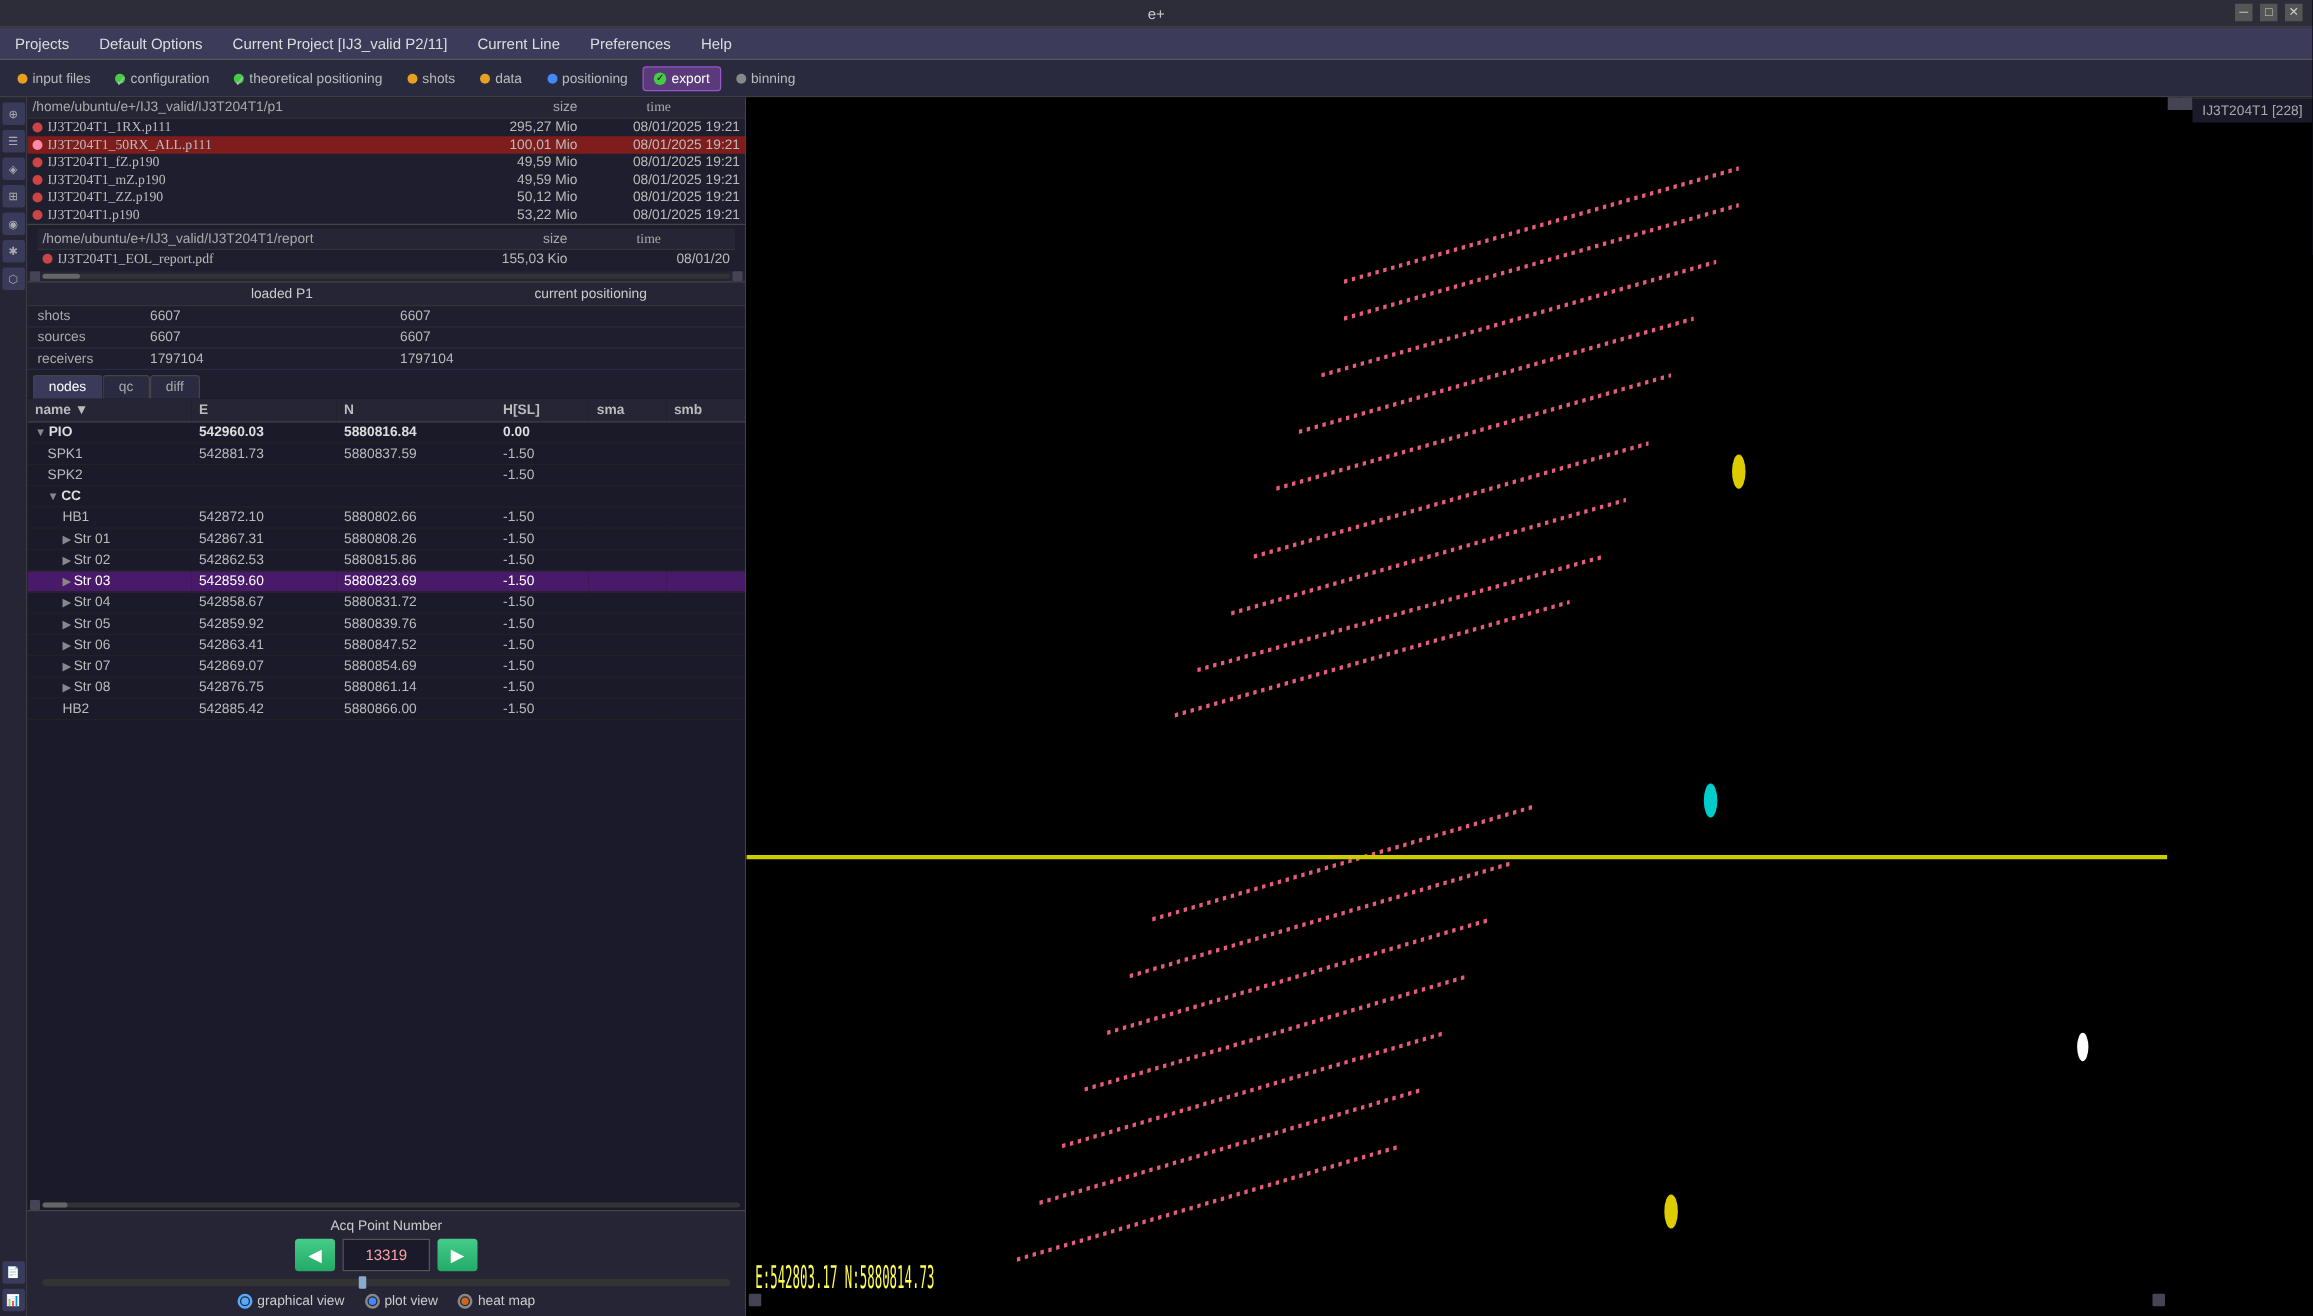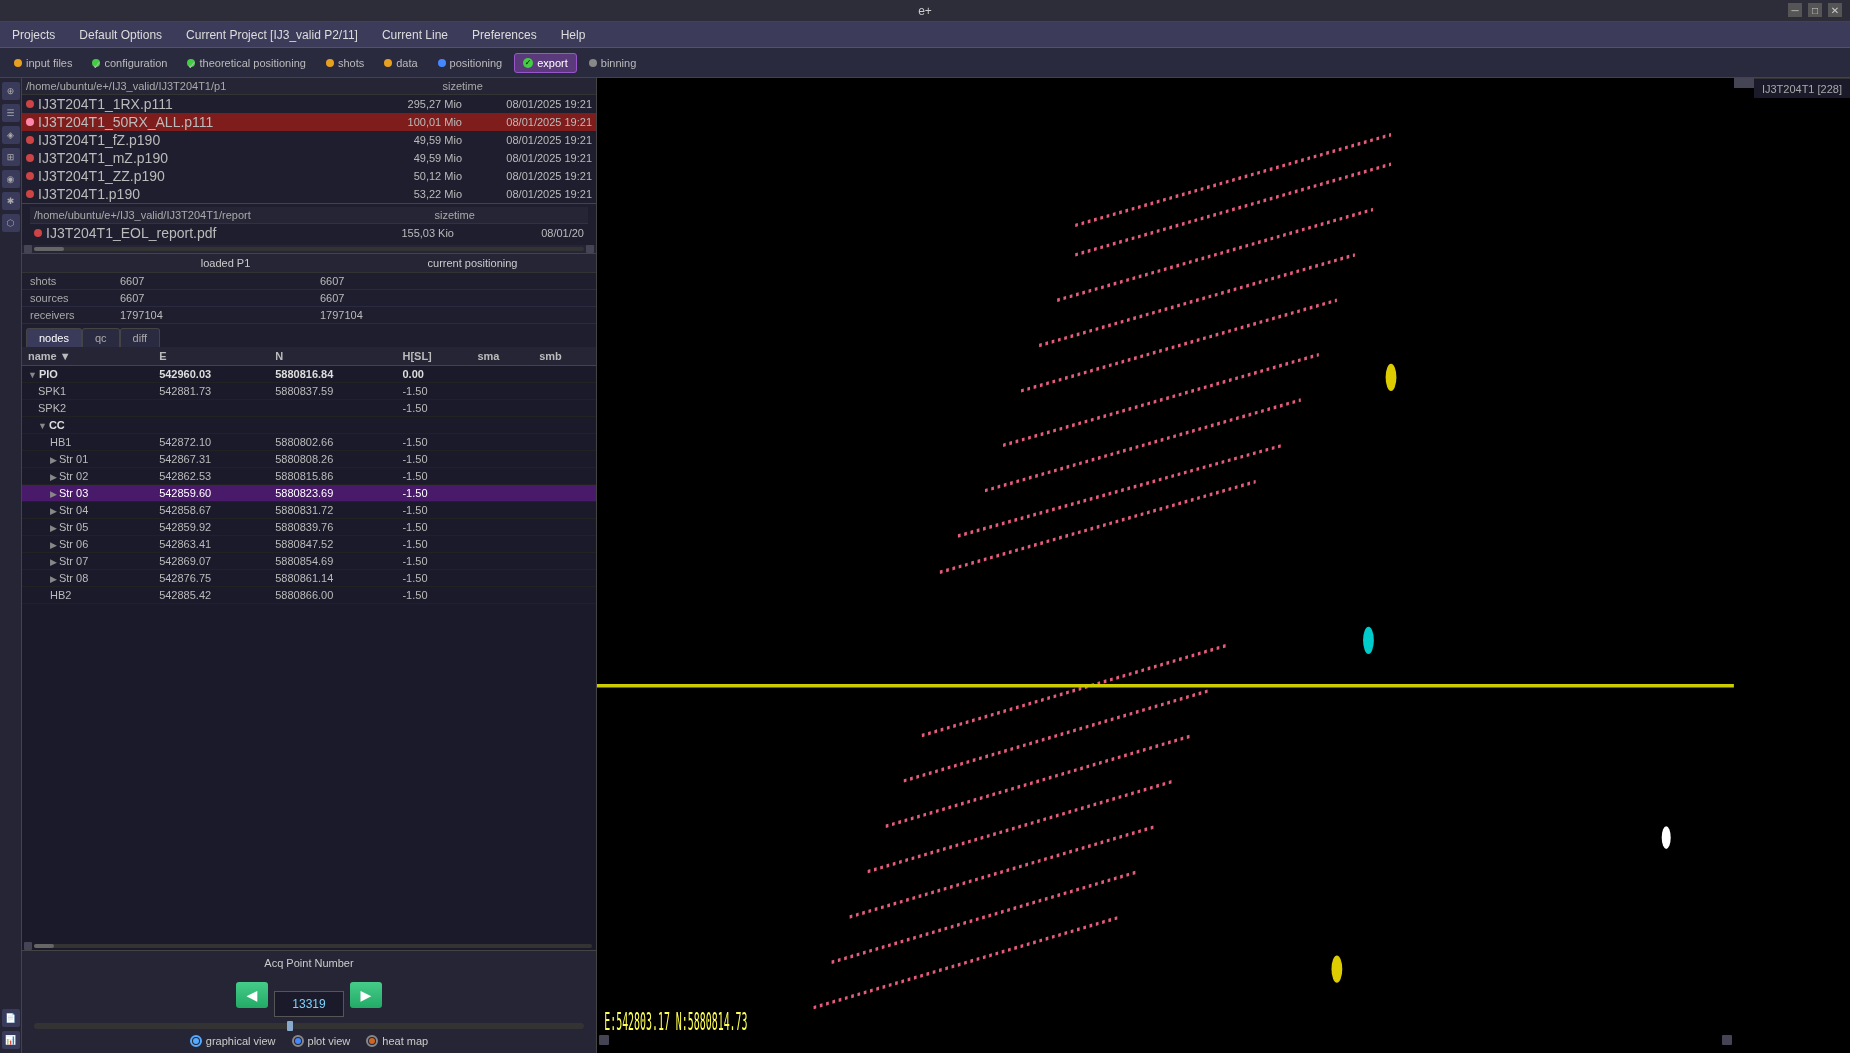--- a/index.html
+++ b/index.html
@@ -144,38 +144,38 @@
     .file-header-row {
       display: flex;
       background: #252535;
       padding: 2px 4px;
       font-size: 11px;
       color: #aaa;
       border-bottom: 1px solid #333;
     }
     .file-header-row span:first-child { flex: 1; }
     .file-header-row span:nth-child(2) { width: 90px; text-align: right; }
-    .file-header-row span:nth-child(3) { width: 130px; text-align: left; }
+    .file-header-row span:nth-child(3) { width: 130px; text-align: center; font-family: Liberation Serif, serif; }
 
     .file-row {
       display: flex;
       align-items: center;
       padding: 1px 4px;
       font-size: 11px;
       color: #bbb;
     }
     .file-row.selected { background: #7f1d1d; }
     .file-dot {
       width: 8px;
       height: 8px;
       border-radius: 50%;
       margin-right: 4px;
       flex-shrink: 0;
     }
-    .file-name { flex: 1; font-size: 14px; }
+    .file-name { flex: 1; font-size: 11px; font-family: Liberation Serif, serif; }
     .file-size { width: 90px; text-align: right; font-size: 11px; }
     .file-time { width: 130px; text-align: right; font-size: 11px; }
 
     
     #stats-section {
       background: #1e1e2e;
       padding: 0;
     }
     .stats-header {
       display: flex;
@@ -285,24 +285,23 @@
       font-size: 14px;
       display: flex;
       align-items: center;
       justify-content: center;
     }
     .acq-input {
       width: 70px;
       height: 26px;
       background: #1a1a2a;
       border: 1px solid #555;
-      color: #7dd3fc;
+      color: #fca5a5;
       text-align: center;
       font-size: 12px;
-      margin-top: 18px;
     }
     .view-radios {
       display: flex;
       justify-content: center;
       gap: 16px;
       font-size: 11px;
       color: #ccc;
     }
     .view-radio {
       display: flex;

